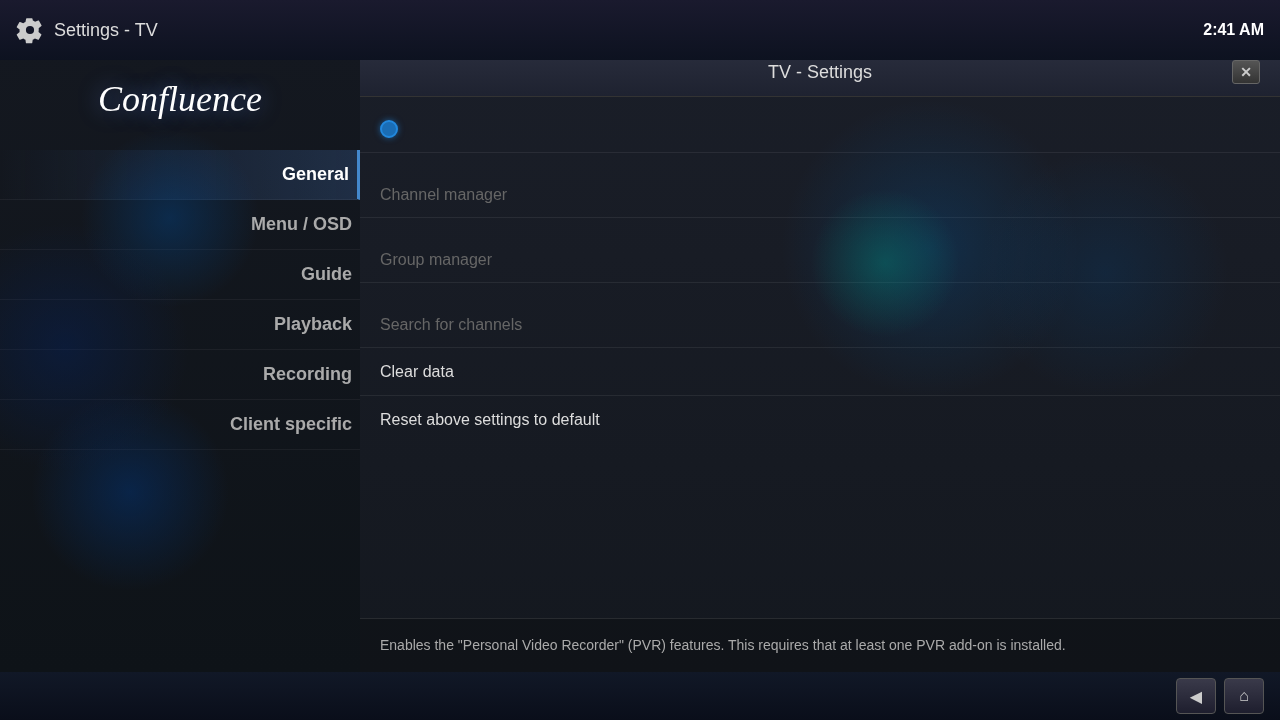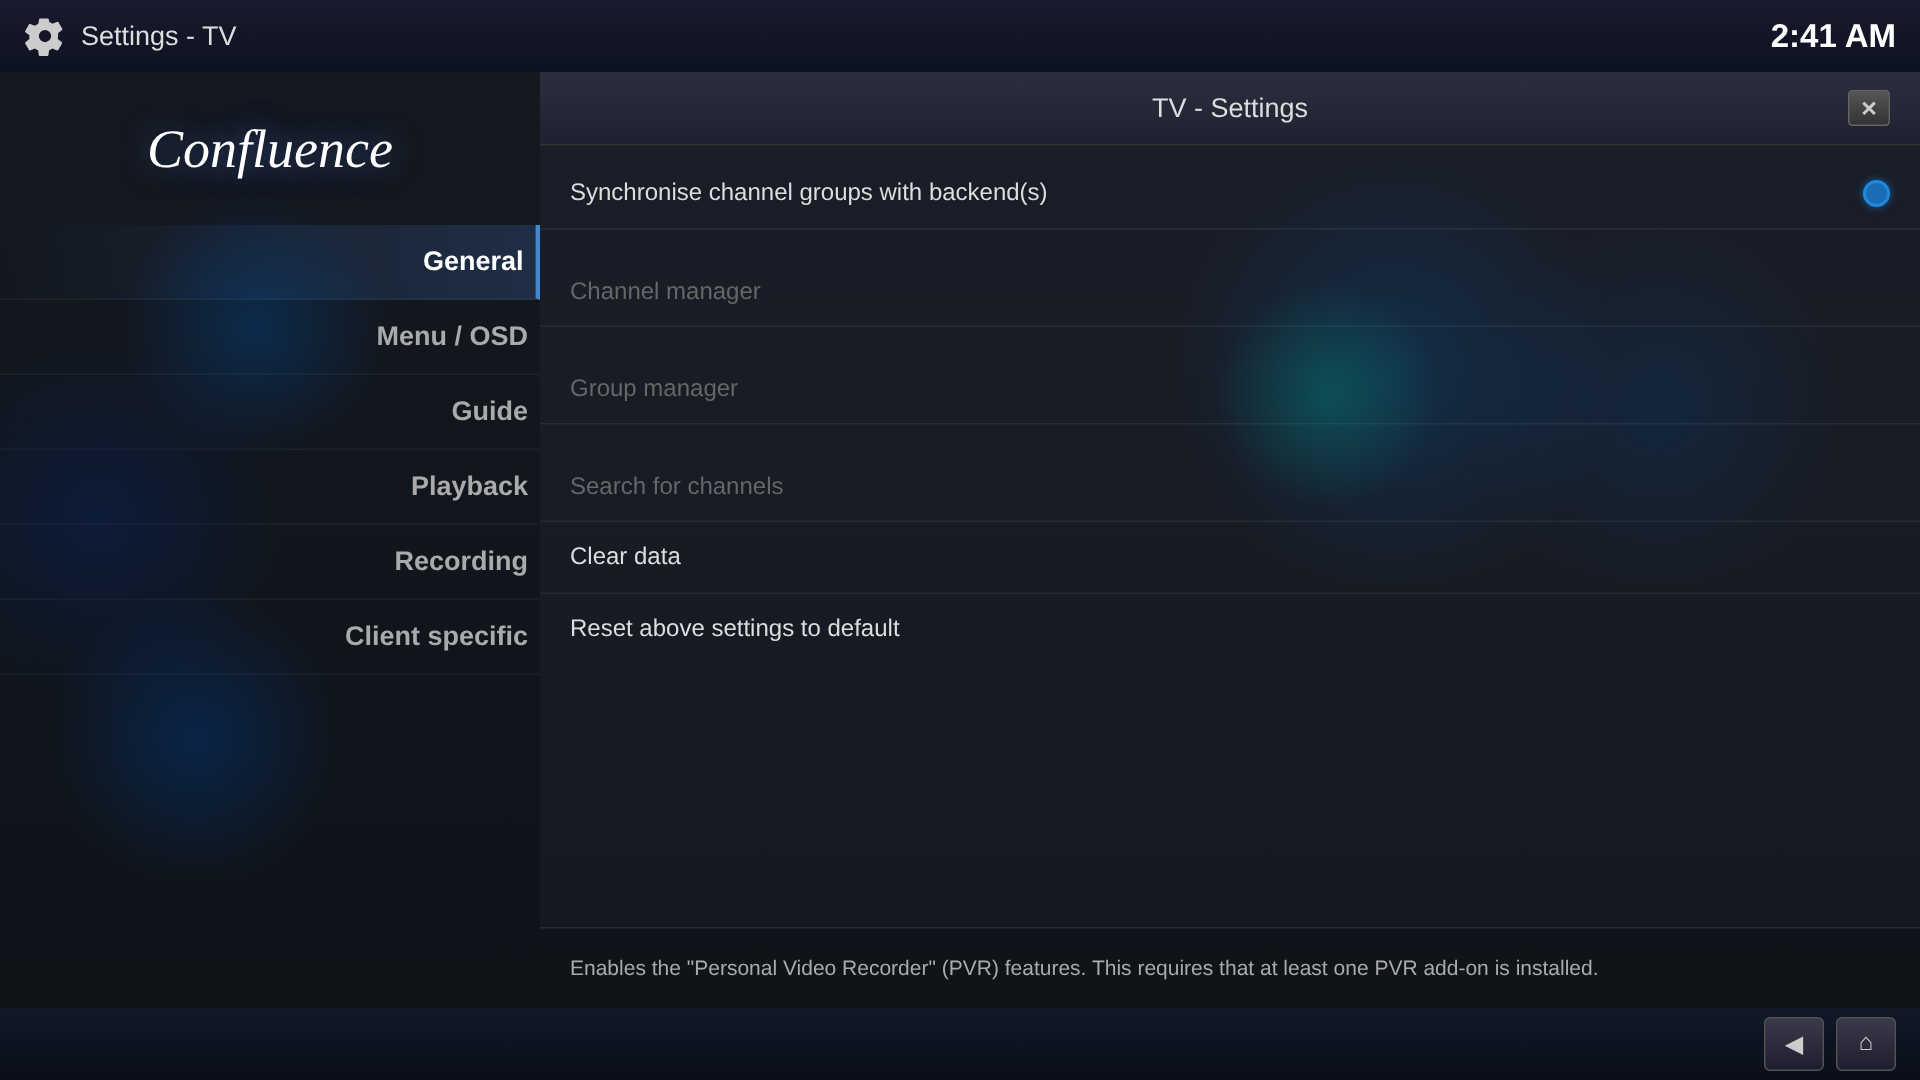--- a/index.html
+++ b/index.html
@@ -10,21 +10,21 @@
       background: #0a1628;
       font-family: Arial, sans-serif;
       overflow: hidden;
       position: relative;
     }
 
     
     .topbar {
       position: absolute;
       top: 0; left: 0; right: 0;
-      height: 48px;
+      height: 60px;
       background: linear-gradient(to bottom, #1a1a2e, #0d1220);
       display: flex;
       align-items: center;
       justify-content: space-between;
       padding: 0 16px;
       z-index: 10;
     }
     .topbar-left {
       display: flex;
       align-items: center;
@@ -34,21 +34,21 @@
       width: 28px;
       height: 28px;
       color: #ccc;
     }
     .topbar-title {
       color: #ddd;
       font-size: 18px;
     }
     .topbar-clock {
       color: #fff;
-      font-size: 22px;
+      font-size: 16px;
       font-weight: bold;
       margin-left: 24px;
     }
 
     
     .bottombar {
       position: absolute;
       bottom: 0; left: 0; right: 0;
       height: 48px;
       background: linear-gradient(to top, #0a0e1a, #111827);
@@ -359,21 +359,20 @@
       <span class="dialog-title">TV - Settings</span>
       <div class="close-btn">
         <span>✕</span>
       </div>
     </div>
 
     <div class="settings-list">
 
 
       <div class="setting-row">
-        <span class="setting-label">Synchronise channel groups with backend(s)</span>
         <div class="toggle-dot on"></div>
       </div>
 
       <div class="setting-row">
         <span class="setting-label dimmed">Channel manager</span>
       </div>
 
       <div class="setting-row">
         <span class="setting-label dimmed">Group manager</span>
       </div>

